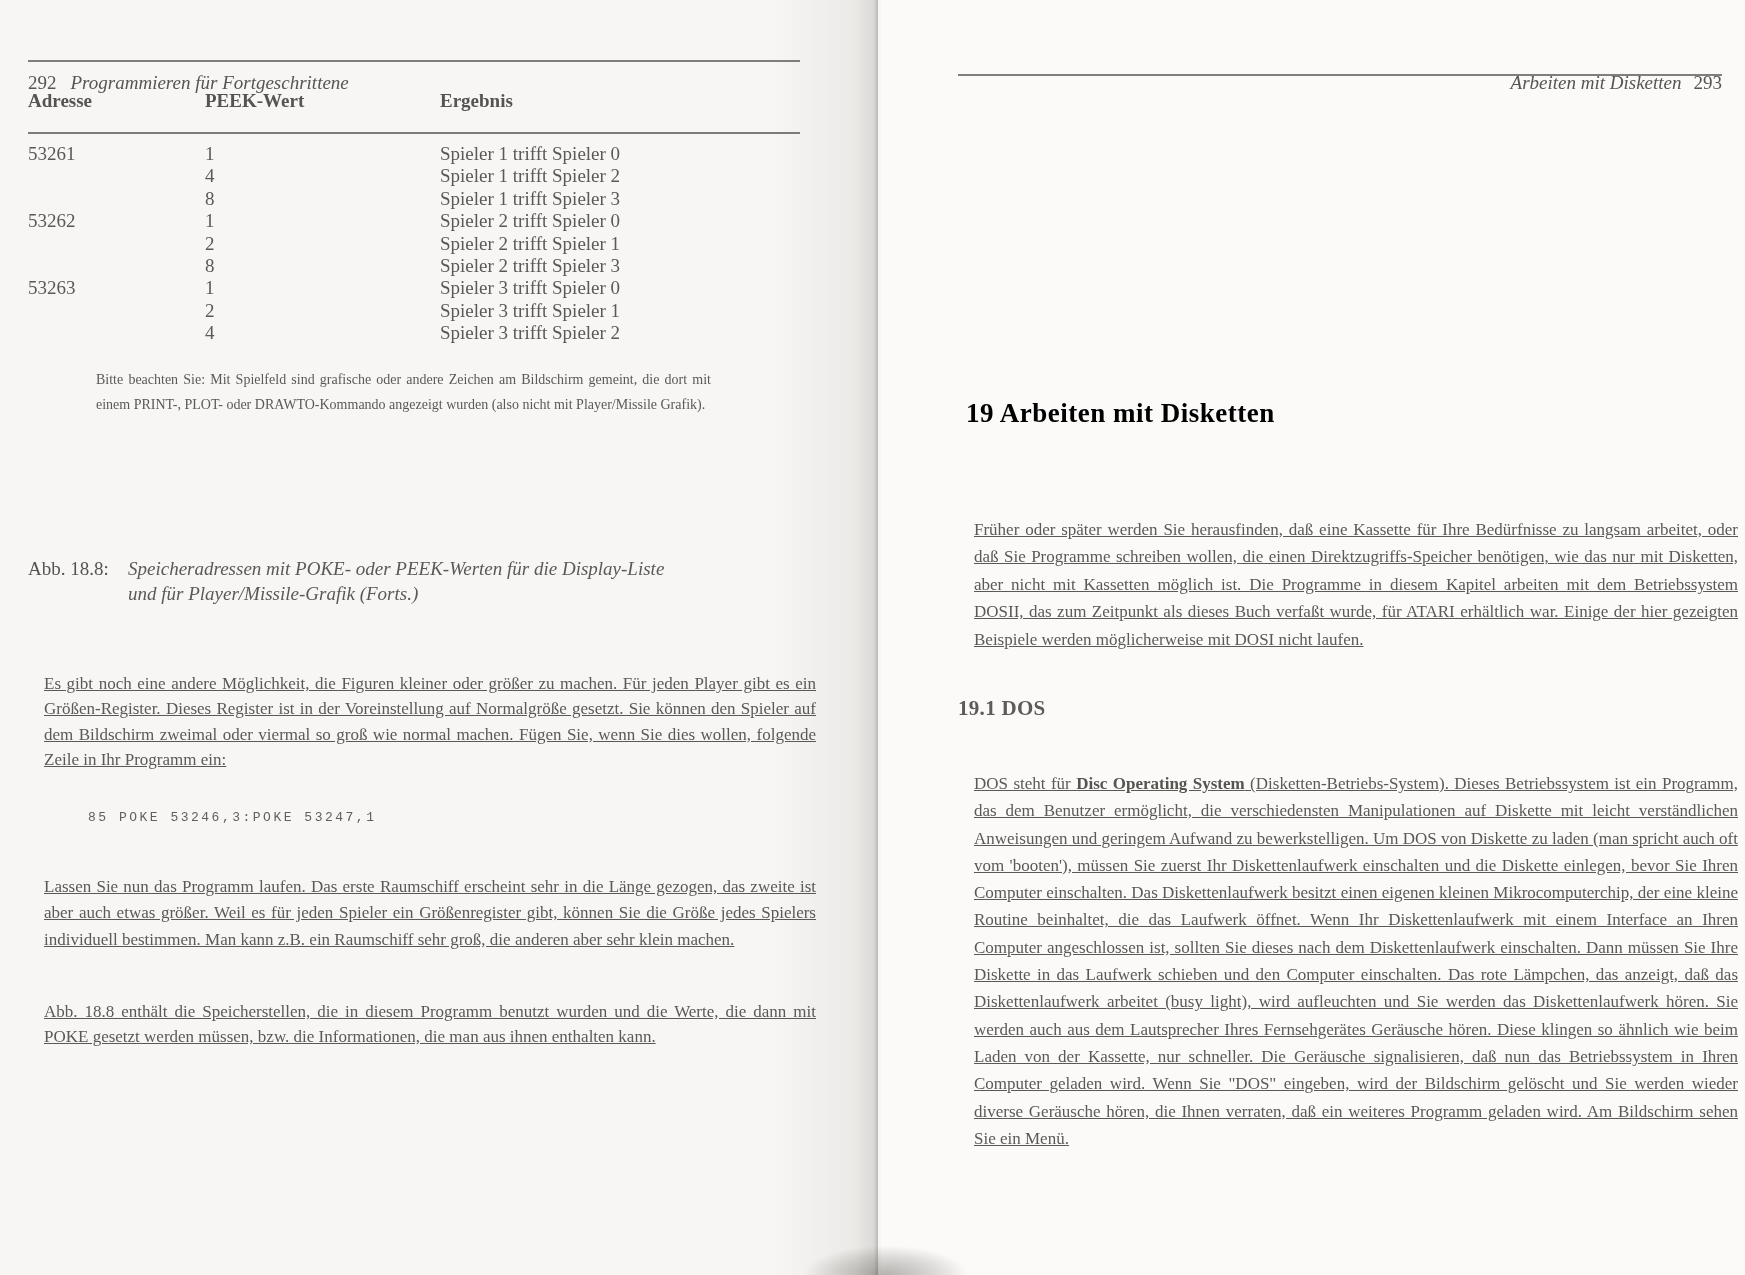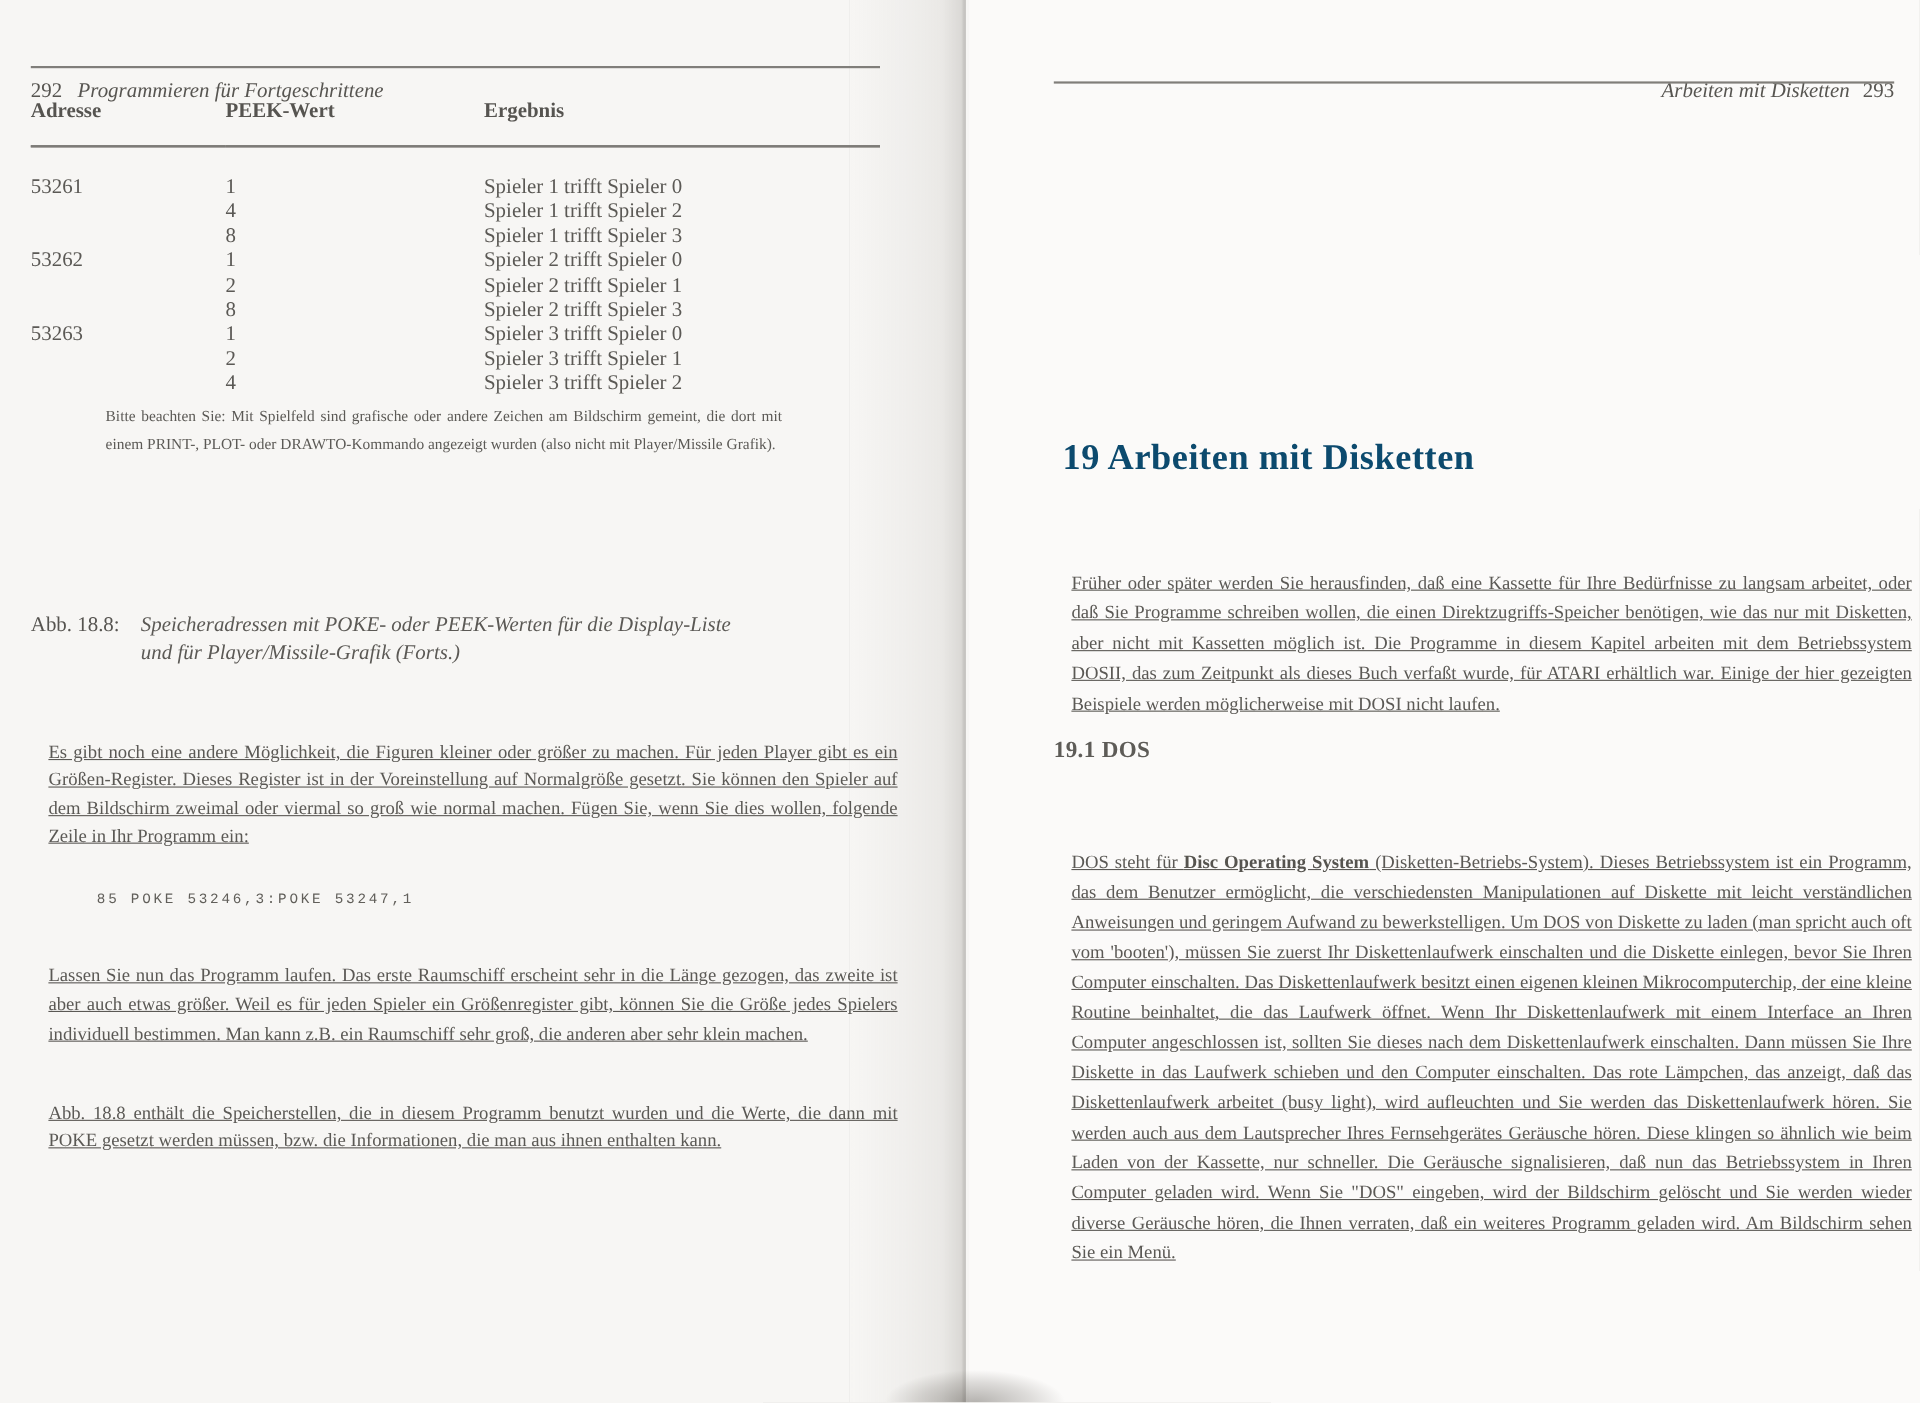--- a/index.html
+++ b/index.html
@@ -54,21 +54,21 @@
     text-align:left;font-weight:bold;font-size:19px;color:#565450;
     padding:0 0 20px 0;
   }
   table.peek-table col.c1{width:177px;}
   table.peek-table col.c2{width:235px;}
   table.peek-table thead tr{border-bottom:2px solid #7d7b77;}
   table.peek-table td{
     font-size:19px;line-height:22.4px;padding:0;color:#5b5955;
     white-space:nowrap;overflow:visible;
   }
-  table.peek-table tbody tr:first-child td{padding-top:25px;}
+  table.peek-table tbody tr:first-child td{padding-top:9px;}
 
   .note{
     position:absolute;top:368px;left:68px;width:615px;margin:0;
     font-size:14px;line-height:24.6px;text-align:justify;
   }
   .caption{
     position:absolute;top:556px;left:0;width:740px;
     display:grid;grid-template-columns:100px 1fr;
     font-size:19px;line-height:25px;
   }
@@ -81,26 +81,26 @@
     position:absolute;top:810px;left:60px;margin:0;
     font-family:"Liberation Mono", monospace;
     font-size:13px;letter-spacing:2.5px;color:#615f5a;
   }
   .para2{position:absolute;top:858px;left:0;width:100%;line-height:26.4px;}
   .para3{position:absolute;top:983px;left:0;width:100%;line-height:25.4px;}
 
   
   .chapter-title{
     position:absolute;top:398px;left:8px;margin:0;
-    font-size:33px;font-weight:bold;color:#0c4a6e;
+    font-size:27px;font-weight:bold;color:#000000;
     letter-spacing:0.5px;
   }
   .intro{position:absolute;top:500px;left:0;width:100%;line-height:27.4px;}
   .section-heading{
-    position:absolute;top:669px;left:0;margin:0;
+    position:absolute;top:696px;left:0;margin:0;
     font-size:21px;font-weight:bold;color:#5d5b57;
     letter-spacing:0.3px;
   }
   .dos-para{position:absolute;top:754px;left:0;width:100%;line-height:27.3px;}
   .dos-para strong{color:#56544f;}
 </style>
 </head>
 <body>
 
 <div class="spread">

